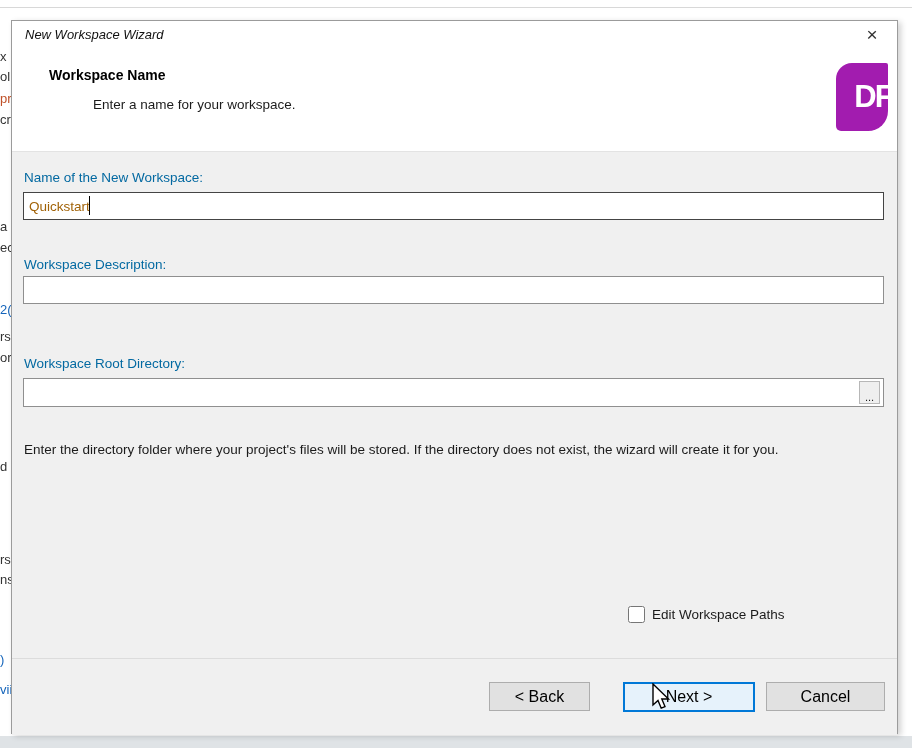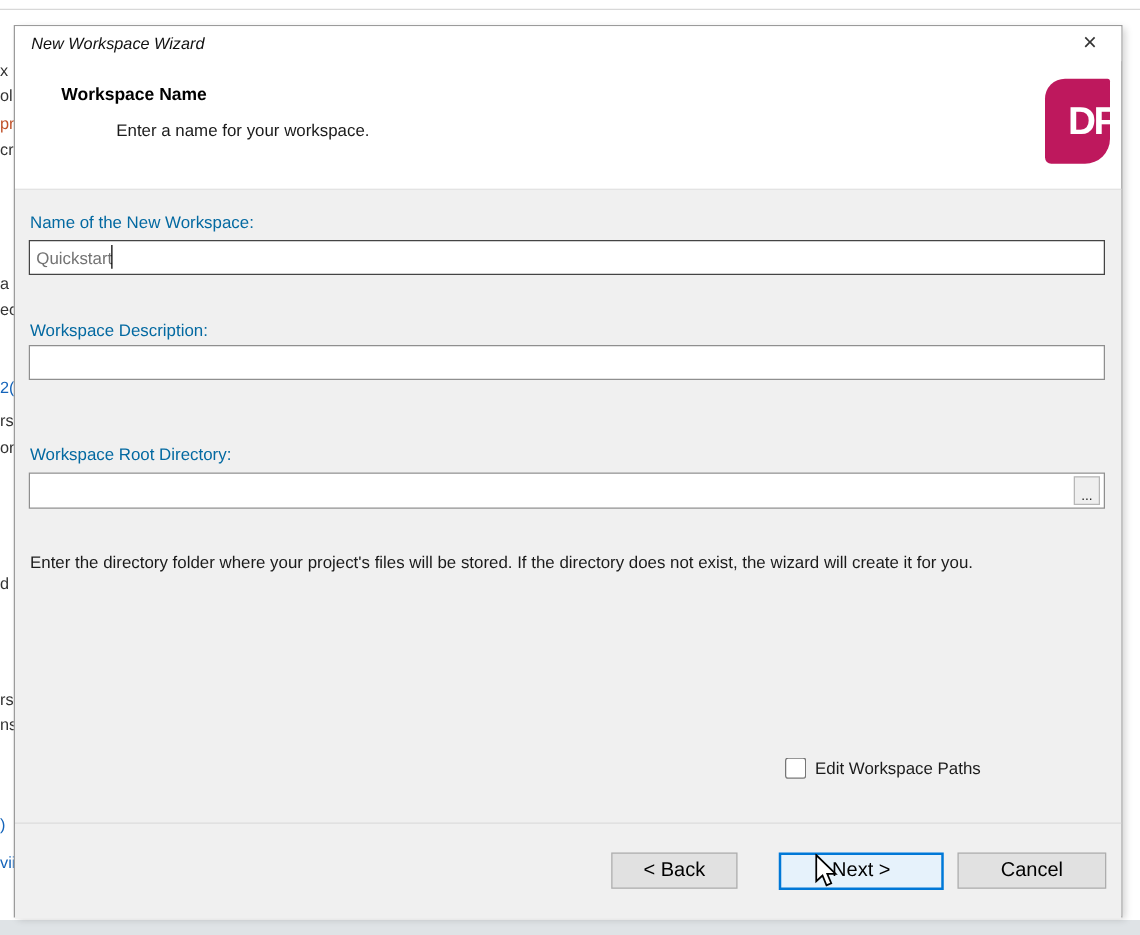--- a/index.html
+++ b/index.html
@@ -29,21 +29,21 @@
   .logo { position:absolute; left:824px; top:42px; width:52px; height:68px;
           border-radius:16px 2px 20px 5px; display:flex; align-items:center; justify-content:center;
           color:#ffffff; font-size:31px; font-weight:bold; letter-spacing:-2px; }
 
   .dlg-body { position:absolute; left:0; top:130px; width:100%; height:584px;
               background:#f0f0f0; border-top:1px solid #e3e3e3; }
 
   .fld-label { position:absolute; left:12px; font-size:13.5px; color:#0369a1; }
   .field { position:absolute; left:11px; width:861px; height:28px; }
   .field input { width:100%; height:100%; border:1px solid #8f8f8f; background:#fff;
-                 font-family:"Liberation Sans", sans-serif; font-size:13.5px; color:#737373;
+                 font-family:"Liberation Sans", sans-serif; font-size:13.5px; color:#a16207;
                  padding:0 4px 0 5px; outline:none; }
   .field.focused input { border:1px solid #444444; }
   .caret { position:absolute; left:66px; top:4px; width:1px; height:19px; background:#000; }
 
   .browse-btn { position:absolute; right:4px; top:3px; width:21px; height:23px;
                 background:#efefef; border:1px solid #b7b7b7; font-size:11px; line-height:10px;
                 color:#222; text-align:center; padding-top:9px; cursor:default;
                 font-family:"Liberation Sans", sans-serif; }
 
   .help-text { position:absolute; left:12px; top:418px; width:848px;
@@ -89,21 +89,21 @@
 
   <div class="dialog">
 
     <div class="titlebar">
       <span class="titlebar-text">New Workspace Wizard</span>
       <span class="close-btn">×</span>
     </div>
 
     <div class="header-title">Workspace Name</div>
     <div class="header-subtitle">Enter a name for your workspace.</div>
-    <div class="logo" id="df-logo" style="background: #be185d; padding-left: 22px;">DF</div>
+    <div class="logo" id="df-logo" style="background: #a21caf; padding-left: 22px;">DF</div>
 
     <div class="dlg-body"></div>
 
     <div class="fld-label" style="top:149px">Name of the New Workspace:</div>
     <div class="field focused" style="top:171px">
       <input type="text" value="Quickstart" style="">
       <span class="caret"></span>
     </div>
 
     <div class="fld-label" style="top:236px">Workspace Description:</div>

